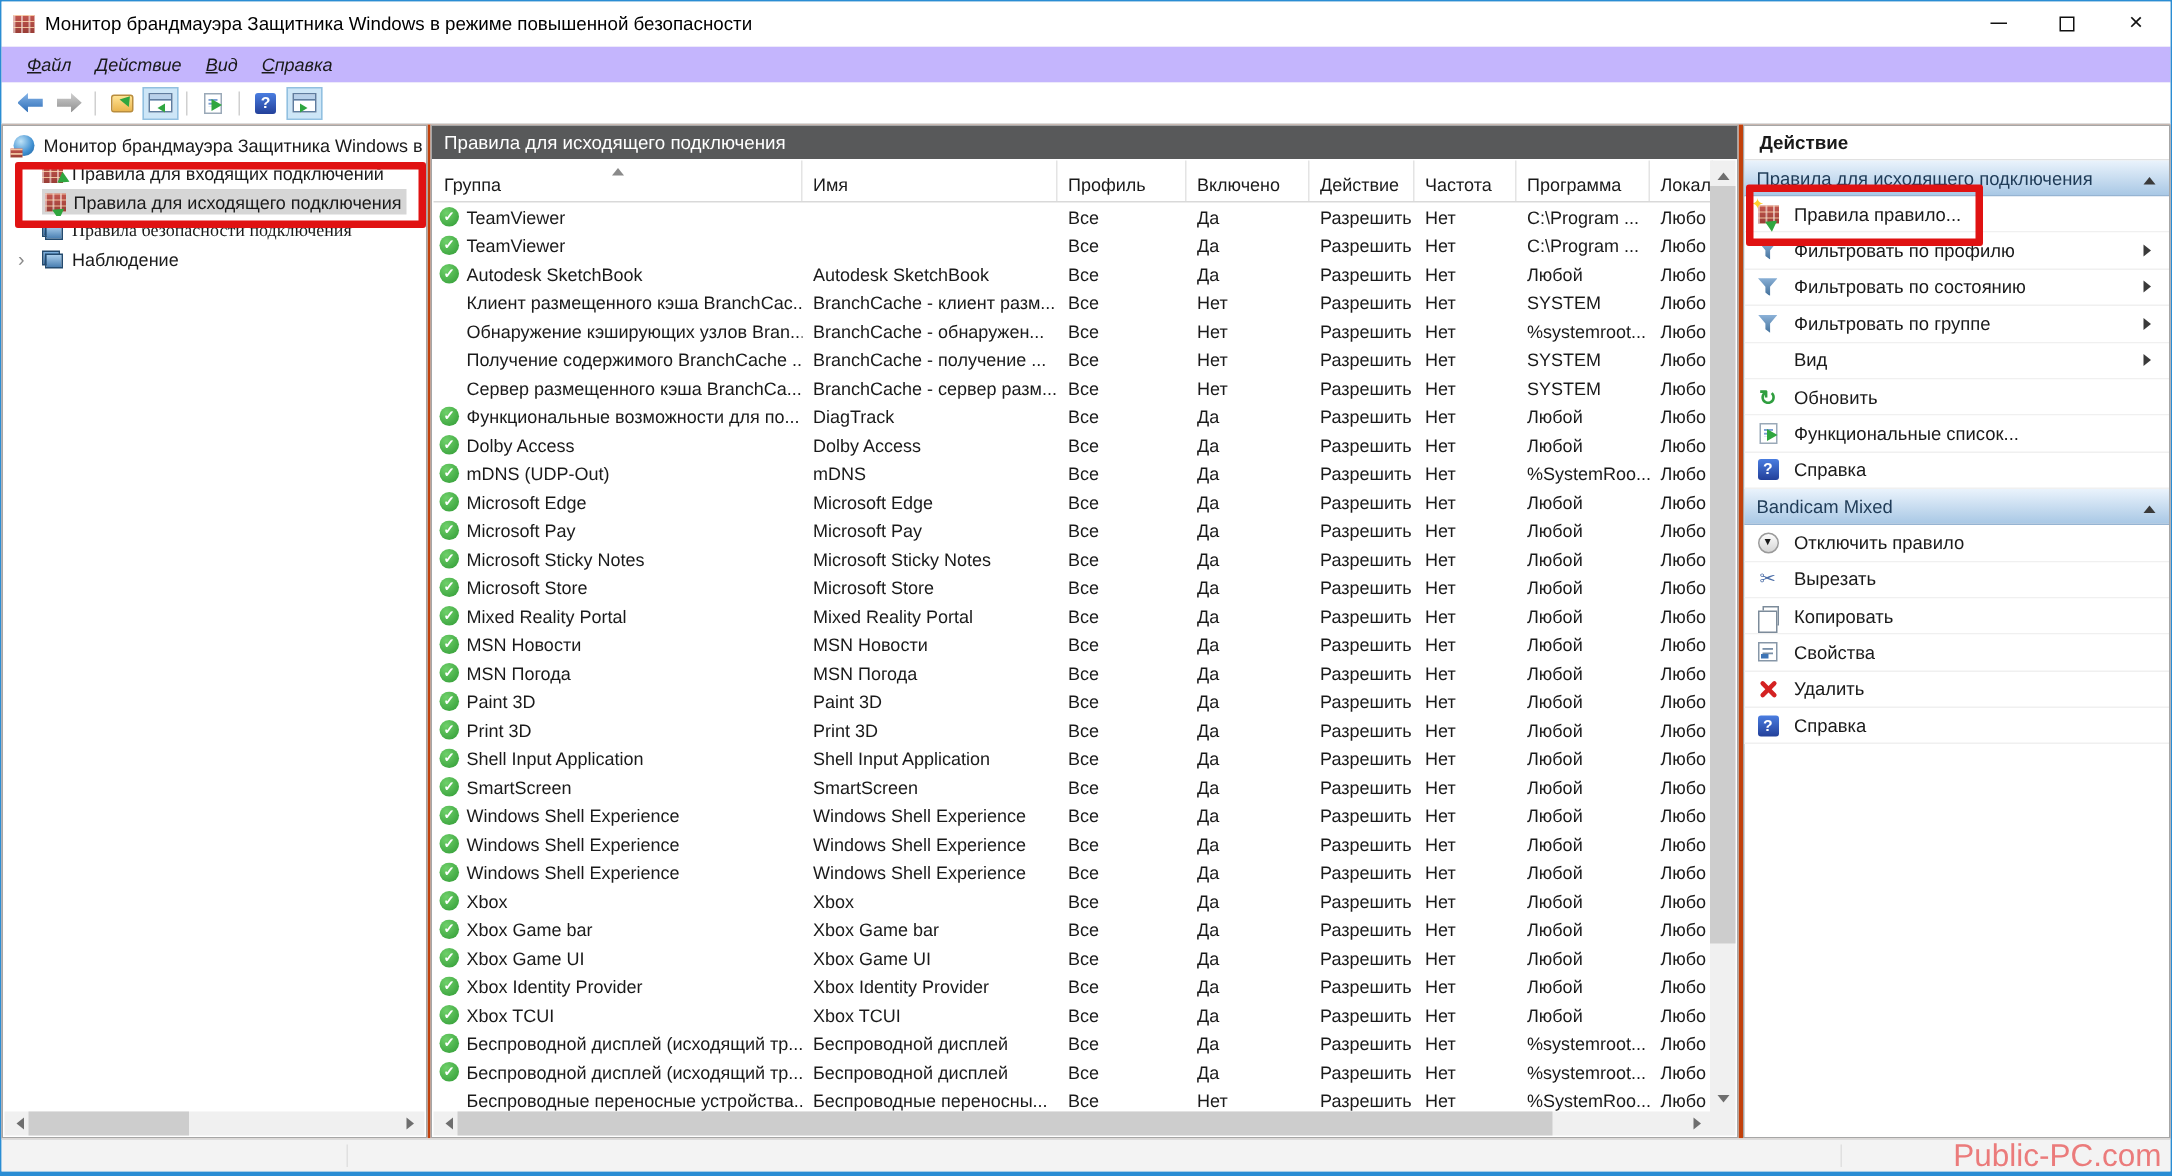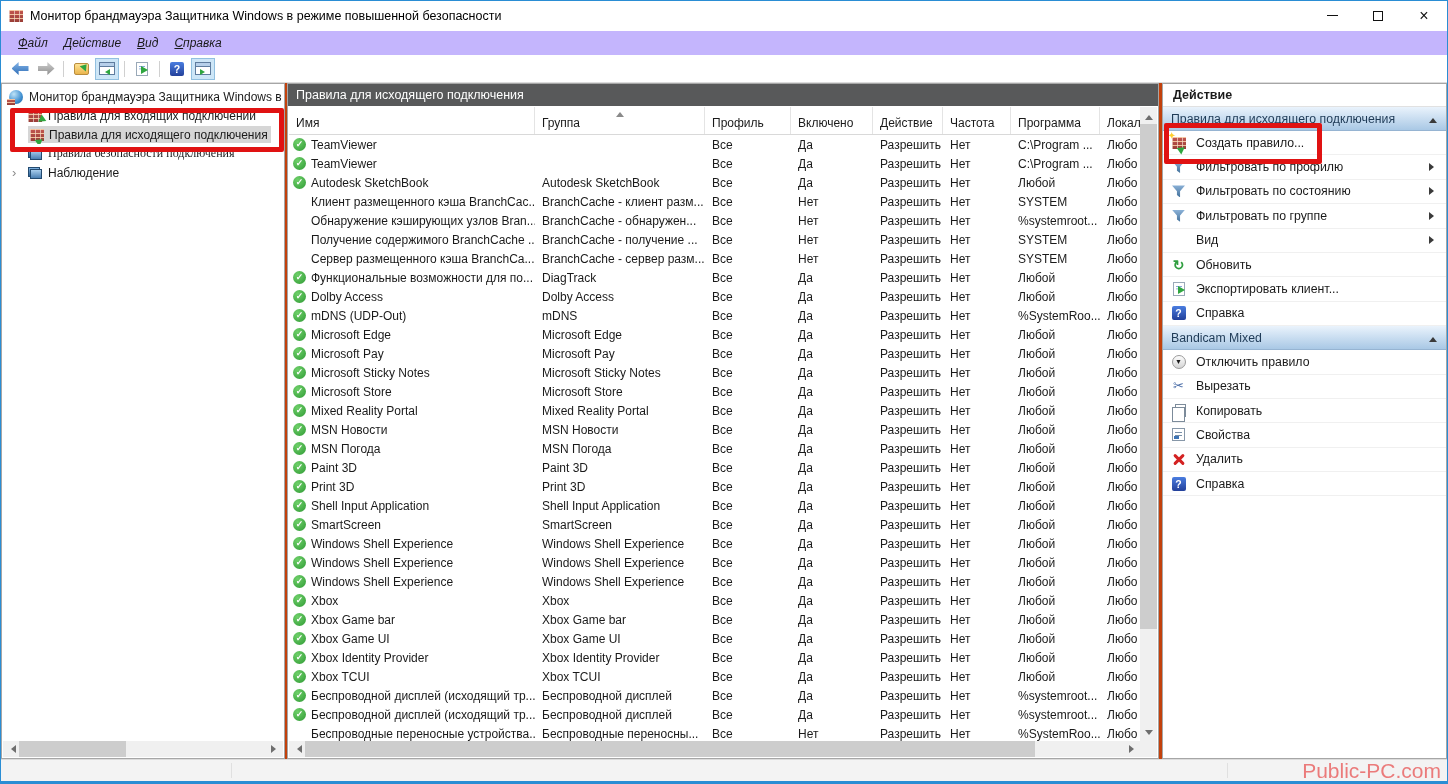--- a/index.html
+++ b/index.html
@@ -234,25 +234,25 @@
           </span>
       </div>
     </div>
 
     <div class="panel list-panel">
       <div class="list-header">
         <span>Правила для исходящего подключения</span>
       </div>
       <div class="lhead">
           <div class="hcell">
-            <span>Имя</span>
-          </div>
-          <div class="hcell">
             <span class="sort"></span>
             <span>Группа</span>
+          </div>
+          <div class="hcell">
+            <span>Имя</span>
           </div>
           <div class="hcell">
             <span>Профиль</span>
           </div>
           <div class="hcell">
             <span>Включено</span>
           </div>
           <div class="hcell">
             <span>Действие</span>
           </div>
@@ -705,21 +705,21 @@
       </div>
       <div id="actions-sections">
           <div class="sec-head">
             <span class="sh-label">Правила для исходящего подключения</span>
             <span class="tri-up"></span>
           </div>
           <div class="act-item">
             <span class="ic">
               <span class="icon-newrule"></span>
             </span>
-            <span class="al">Создать правило...</span>
+            <span class="al">Правила правило...</span>
           </div>
           <div class="act-item">
             <span class="ic">
               <span class="icon-funnel"></span>
             </span>
             <span class="al">Фильтровать по профилю</span>
             <span class="tri-right"></span>
           </div>
           <div class="act-item">
             <span class="ic">
@@ -743,21 +743,21 @@
           <div class="act-item">
             <span class="ic">
               <span class="icon-refresh">↻</span>
             </span>
             <span class="al">Обновить</span>
           </div>
           <div class="act-item">
             <span class="ic">
               <span class="icon-export"></span>
             </span>
-            <span class="al">Экспортировать клиент...</span>
+            <span class="al">Функциональные список...</span>
           </div>
           <div class="act-item">
             <span class="ic">
               <span class="icon-help">?</span>
             </span>
             <span class="al">Справка</span>
           </div>
           <div class="sec-head">
             <span class="sh-label">Bandicam Mixed</span>
             <span class="tri-up"></span>

